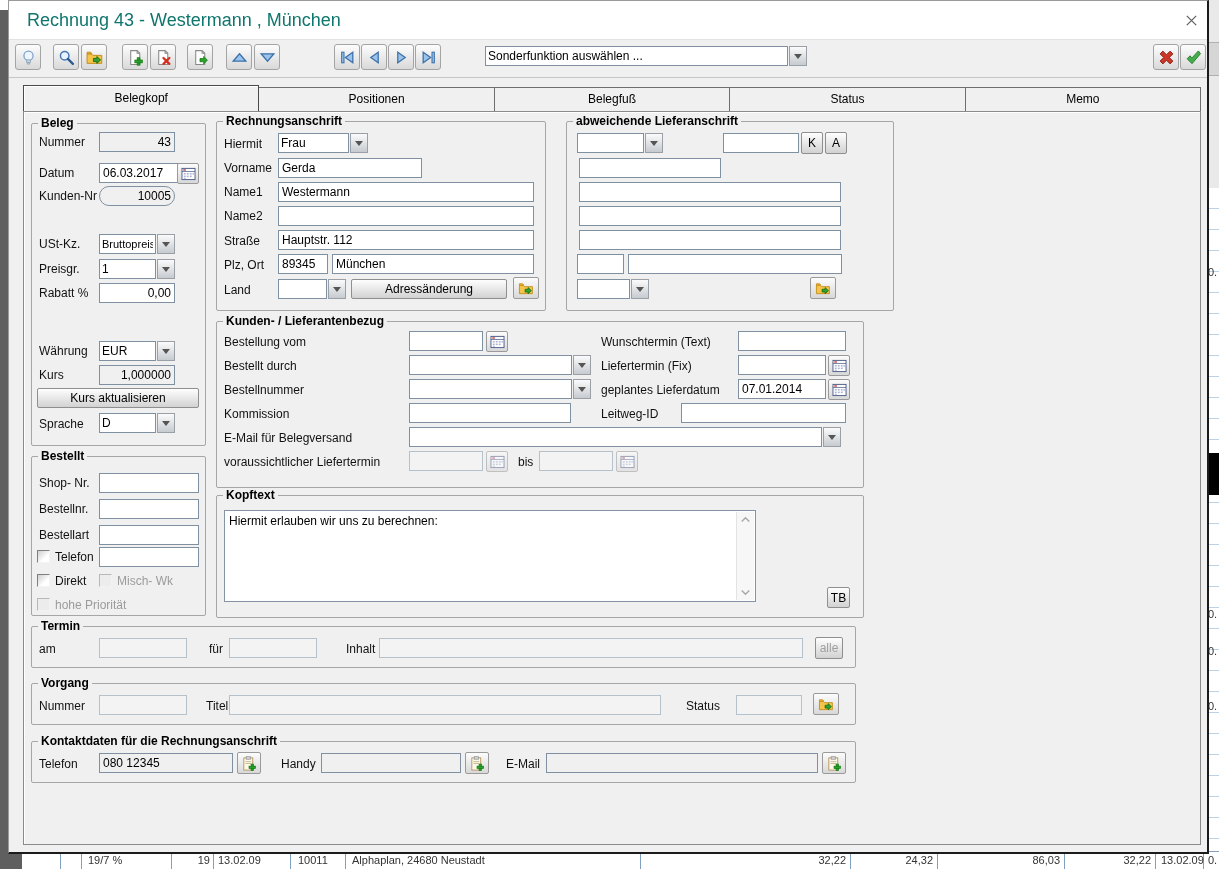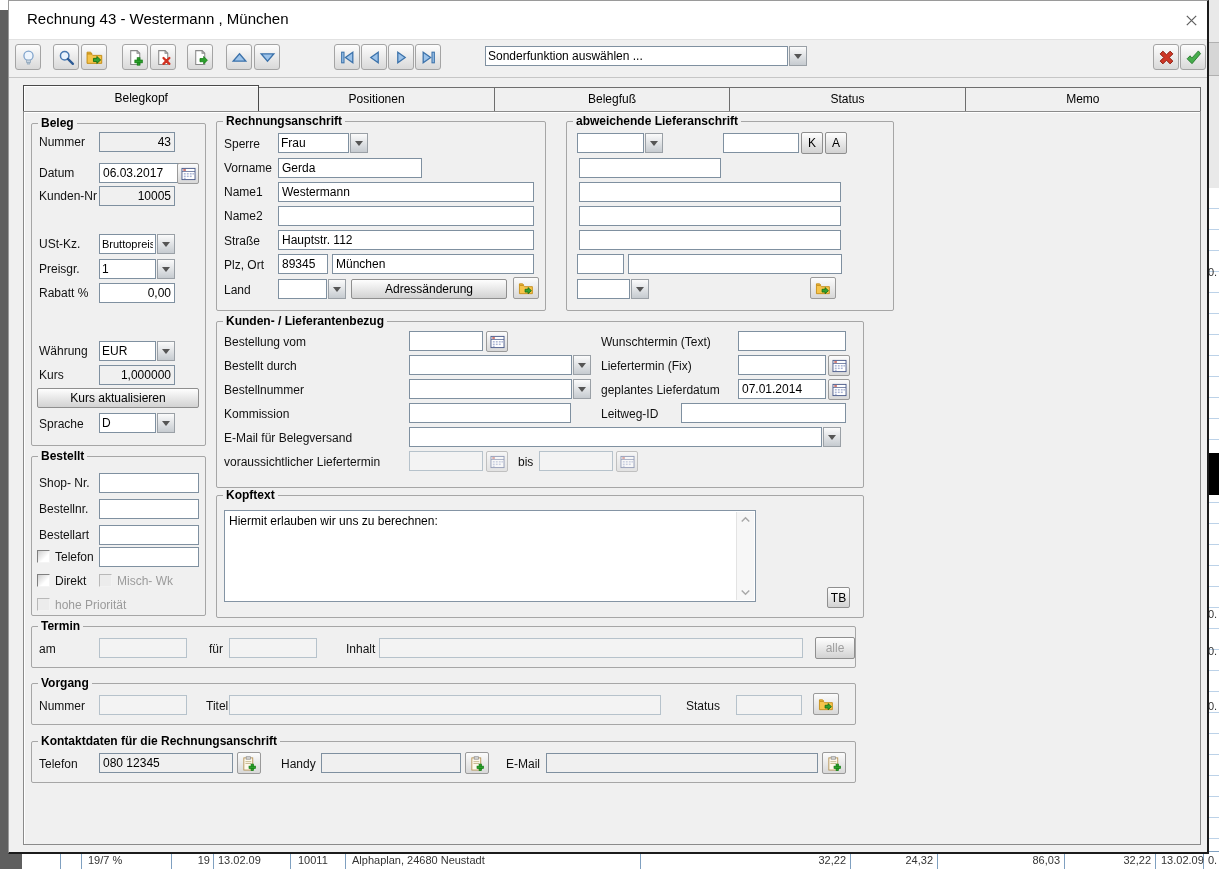--- a/index.html
+++ b/index.html
@@ -18,21 +18,21 @@
   .bgr-table{position:absolute;left:1206px;top:188px;width:13px;height:681px;
              background:repeating-linear-gradient(to bottom,#ffffff 0 20px,#bcd2e8 20px 21px)}
   .bgr-black{position:absolute;left:1206px;top:453px;width:13px;height:42px;background:#000}
   .bgr-zero{position:absolute;left:1208px;font-size:11px;color:#333}
   
   .win{position:absolute;left:8px;top:0;width:1198px;height:851px;background:#f0f0f0;
        border:1px solid #9a9a9a;border-right:2px solid #1b1b1b;border-bottom:2px solid #1b1b1b;
        box-sizing:content-box}
   .titlebar{position:absolute;left:0;top:0;width:1198px;height:38px;background:#ffffff;
             border-bottom:1px solid #e2e2e2}
-  .title-text{position:absolute;left:18px;top:9px;font-size:15px;color:#000000;white-space:nowrap}
+  .title-text{position:absolute;left:18px;top:9px;font-size:18px;color:#0f766e;white-space:nowrap}
   .close-x{position:absolute;left:1172px;top:9px;width:20px;height:20px;display:flex;
            align-items:center;justify-content:center;cursor:default}
   .toolbar{position:absolute;left:0;top:39px;width:1198px;height:37px;background:#f0f0f0;
            border-bottom:1px solid #c6c6c6}
   .tbtn{position:absolute;width:26px;height:26px;box-sizing:border-box;border:1px solid #a4a4a4;
         border-radius:3px;background:linear-gradient(#fdfdfd,#d9d9d9);
         display:flex;align-items:center;justify-content:center}
   .tbtn svg{width:17px;height:17px}
   
   .tabbar{position:absolute;left:14px;top:84px;width:1178px;height:26px;display:flex}
@@ -317,21 +317,21 @@
   <div class="lbl" style="left:30px;top:134px">Nummer</div>
   <input class="txt ro num" style="left: 90px; top: 131px; width: 76px;" value="43">
   <div class="lbl" style="left:30px;top:165px">Datum</div>
   <input class="txt" style="left: 90px; top: 162px; width: 88px;" value="06.03.2017">
   <div class="calbtn" style="left:168px;top:162px">
       <svg>
         <use href="#i-cal"></use>
       </svg>
     </div>
   <div class="lbl" style="left:30px;top:188px">Kunden-Nr</div>
-  <input class="txt ro num" style="left: 90px; top: 185px; width: 76px;" value="10005">
+  <input class="txt ro num" style="left: 90px; top: 185px; width: 76px; border-radius: 10px;" value="10005">
   <div class="lbl" style="left:30px;top:236px">USt-Kz.</div>
   <div class="combo" style="left:90px;top:233px;width:76px">
     <input class="ctext" style="font-size: 11px;" value="Bruttopreise">
     <div class="carrow">
         <span class="arr"></span>
       </div>
   </div>
   <div class="lbl" style="left:30px;top:261px">Preisgr.</div>
   <div class="combo" style="left:90px;top:258px;width:76px">
     <input class="ctext" value="1" style="">
@@ -374,21 +374,21 @@
   <div class="chk" style="left:28px;top:573px"></div>
   <div class="lbl" style="left:46px;top:573px">Direkt</div>
   <div class="chk off" style="left:90px;top:573px"></div>
   <div class="lbl glbl" style="left:108px;top:573px">Misch- Wk</div>
   <div class="chk off" style="left:28px;top:597px"></div>
   <div class="lbl glbl" style="left:46px;top:597px">hohe Priorität</div>
 
   <div class="gbox" style="left:207px;top:120px;width:330px;height:190px">
     <div class="gtitle">Rechnungsanschrift</div>
   </div>
-  <div class="lbl" style="left:215px;top:136px">Sperre</div>
+  <div class="lbl" style="left:215px;top:136px">Hiermit</div>
   <div class="combo" style="left:269px;top:132px;width:90px">
     <input class="ctext" value="Frau" style="">
     <div class="carrow">
         <span class="arr"></span>
       </div>
   </div>
   <div class="lbl" style="left:215px;top:160px">Vorname</div>
   <input class="txt" style="left: 269px; top: 157px; width: 144px;" value="Gerda">
   <div class="lbl" style="left:215px;top:184px">Name1</div>
   <input class="txt" style="left: 269px; top: 181px; width: 256px;" value="Westermann">
@@ -527,21 +527,21 @@
 
   <div class="gbox" style="left:22px;top:625px;width:825px;height:42px">
     <div class="gtitle">Termin</div>
   </div>
   <div class="lbl" style="left:30px;top:641px">am</div>
   <input class="txt dis" style="left: 90px; top: 637px; width: 88px;">
   <div class="lbl" style="left:200px;top:641px">für</div>
   <input class="txt dis" style="left: 220px; top: 637px; width: 88px;">
   <div class="lbl" style="left:337px;top:641px">Inhalt</div>
   <input class="txt dis" style="left: 370px; top: 637px; width: 424px;">
-  <div class="btn3d disbtn" style="left:806px;top:636px;width:40px;height:22px">alle</div>
+  <div class="btn3d disbtn" style="left:806px;top:636px;width:28px;height:22px">alle</div>
 
   <div class="gbox" style="left:22px;top:682px;width:825px;height:42px">
     <div class="gtitle">Vorgang</div>
   </div>
   <div class="lbl" style="left:30px;top:698px">Nummer</div>
   <input class="txt dis" style="left: 90px; top: 694px; width: 88px;">
   <div class="lbl" style="left:197px;top:698px">Titel</div>
   <input class="txt dis" style="left: 220px; top: 694px; width: 432px;">
   <div class="lbl" style="left:677px;top:698px">Status</div>
   <input class="txt dis" style="left: 727px; top: 694px; width: 66px;">

